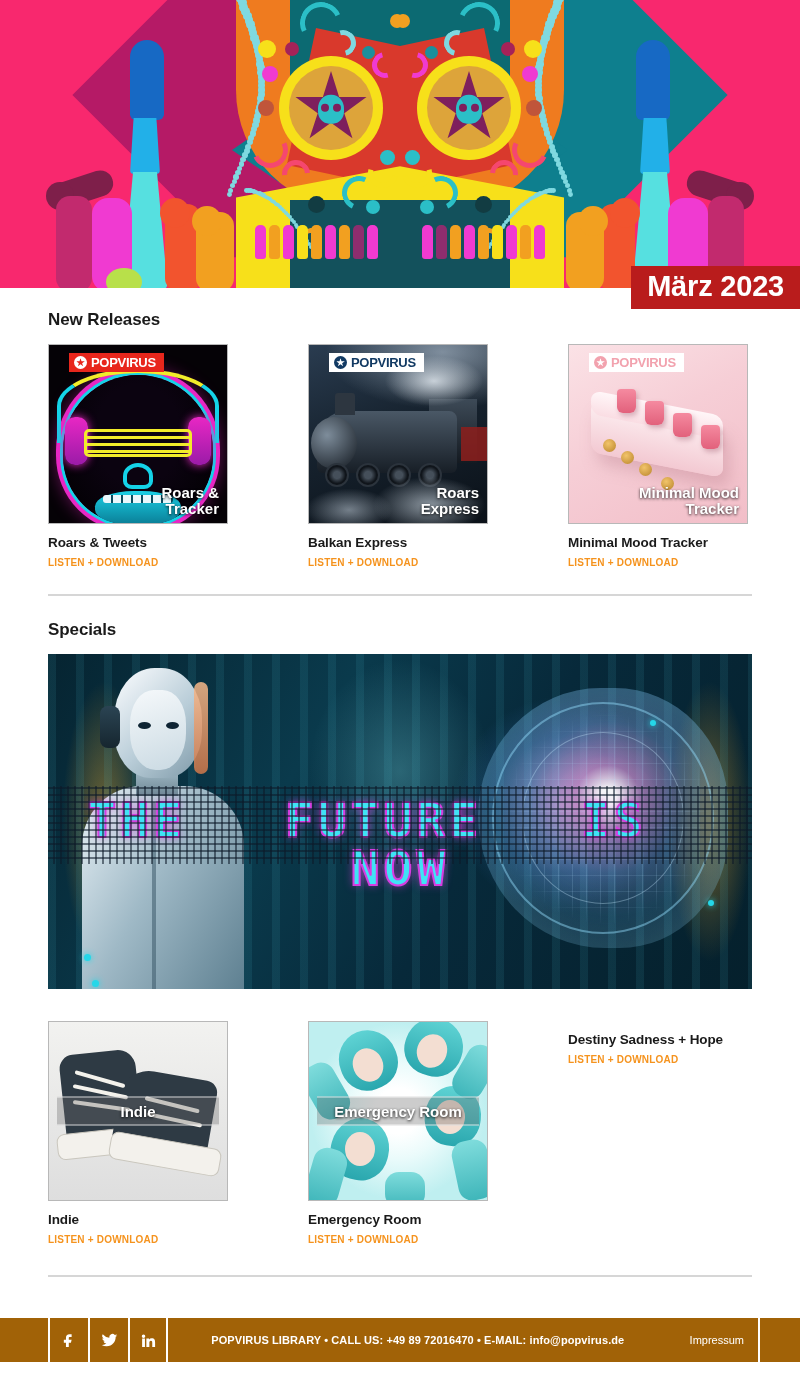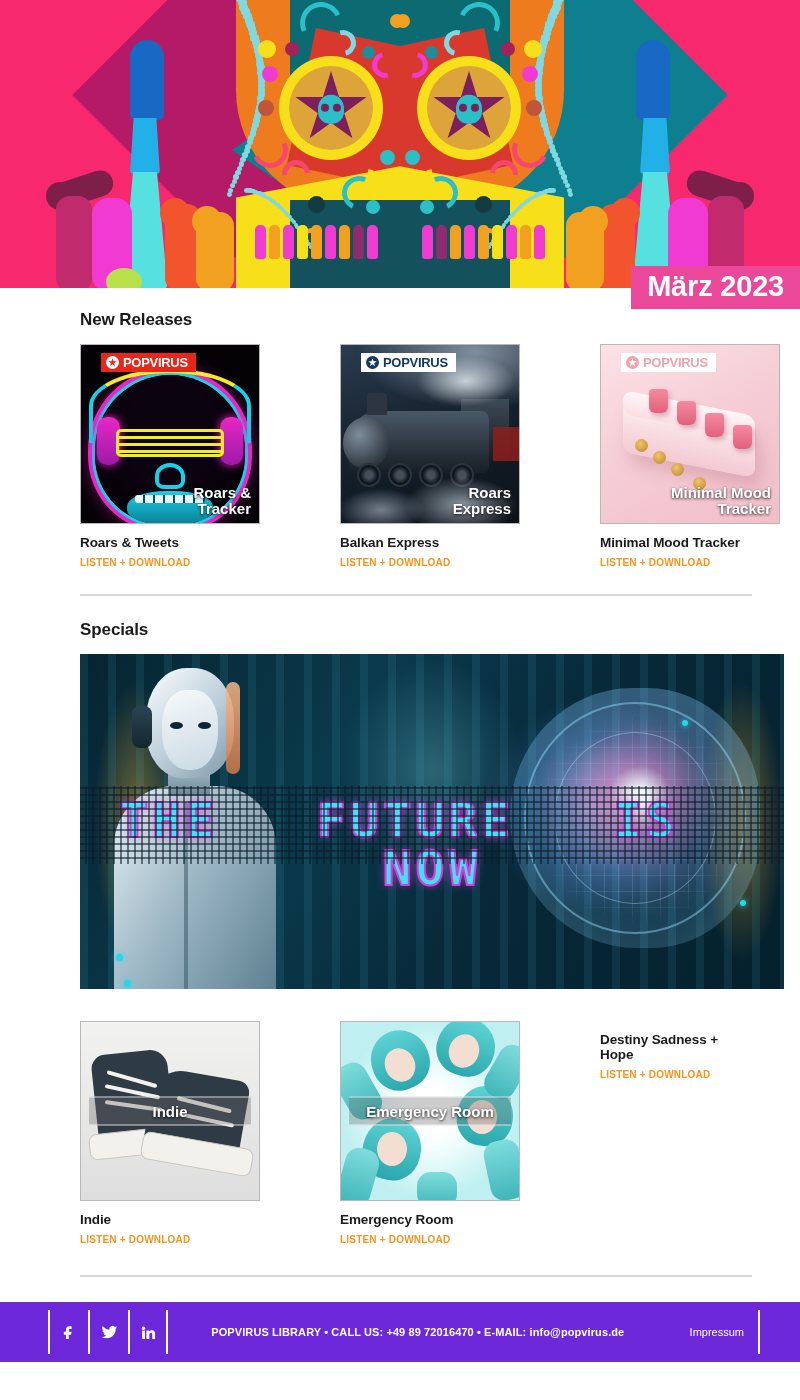--- a/index.html
+++ b/index.html
@@ -137,33 +137,33 @@
     border-radius: 50%;
     border-right-color: transparent;
     border-bottom-color: transparent;
   }
   .cdot { position: absolute; border-radius: 50%; }
 
   
   .date-badge {
     position: absolute;
     right: 0; top: 266px;
-    background: #ec4899;
+    background: #b91c1c;
     color: #fff;
     padding: 6px 16px 8px 16px;
     font-size: 29px;
     font-weight: bold;
     font-family: "Liberation Sans Narrow", "Liberation Sans", sans-serif;
     letter-spacing: -0.2px;
     line-height: 1;
     z-index: 20;
   }
 
   
-  .content { padding: 0 48px; margin-left: 32px; }
+  .content { padding: 0 48px; }
 
   .section-title {
     font-size: 17px;
     font-weight: bold;
     color: #1a1a1a;
     margin-top: 22px;
     margin-bottom: 14px;
     letter-spacing: -0.1px;
   }
   .section-title.specials { margin-top: 24px; }
@@ -458,22 +458,22 @@
     z-index:10; pointer-events:none;
     background:
       repeating-linear-gradient(90deg, rgba(0,0,0,0) 0 5px, rgba(12,25,40,.55) 5px 7px),
       repeating-linear-gradient(0deg,  rgba(0,0,0,0) 0 5px, rgba(12,25,40,.55) 5px 7px);
   }
 
   
   .footer {
     position: absolute;
     left: 0; bottom: 38px;
-    width: 800px; height: 60px;
-    background: #6d28d9;
+    width: 800px; height: 44px;
+    background: #a16207;
     display: flex; align-items: center;
   }
   .social {
     display: flex; height: 44px; align-items: stretch;
     margin-left: 48px;
   }
   .social a {
     width: 40px;
     display: flex; align-items: center; justify-content: center;
     border-left: 2px solid #ffffff;

